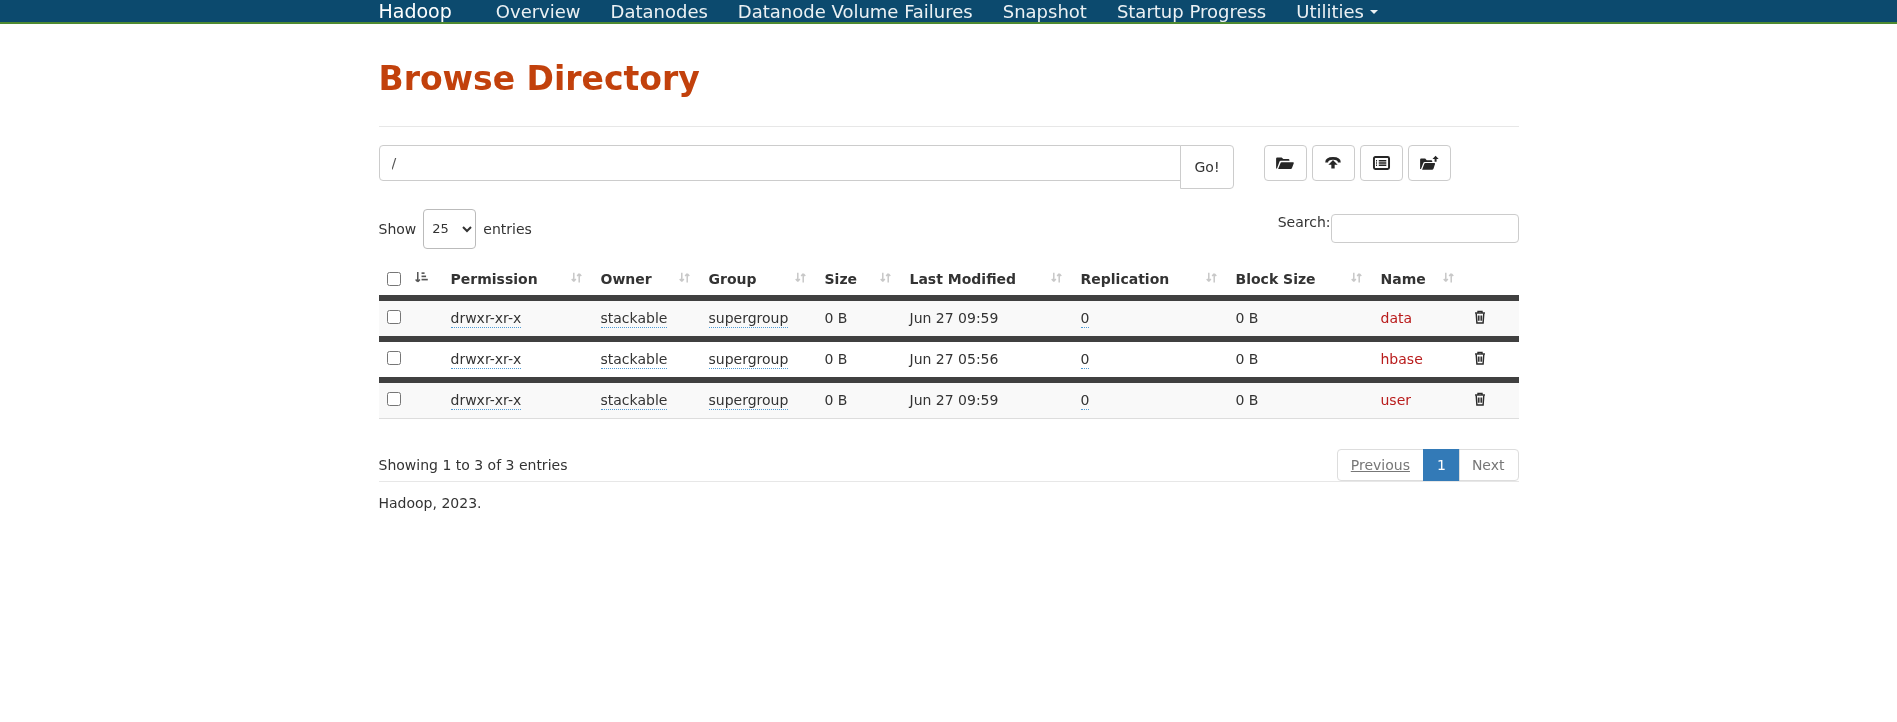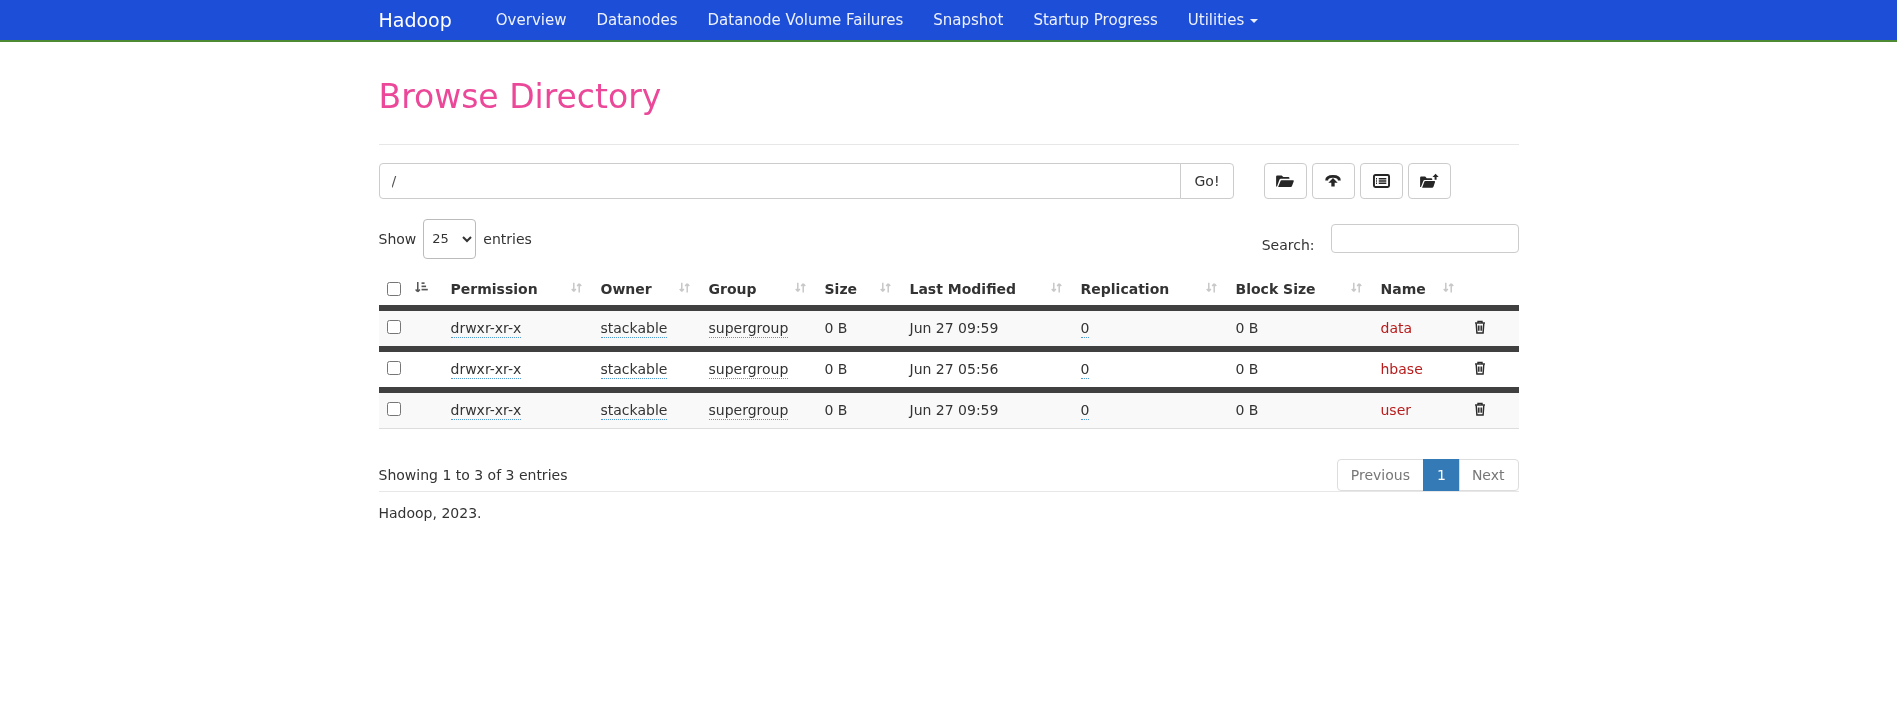--- a/index.html
+++ b/index.html
@@ -5,75 +5,75 @@
   * { box-sizing: border-box; }
   html, body { margin: 0; padding: 0; background: #fff; }
   body {
     width: 1897px; height: 722px; overflow: hidden;
     font-family: "DejaVu Sans", "Liberation Sans", sans-serif;
     font-size: 14px; color: #333;
   }
 
   
   .navbar {
-    height: 42px; background: #1d4ed8; border-bottom: 2px solid #4e8a31;
+    height: 24px; background: #0c4a6e; border-bottom: 2px solid #4e8a31;
     display: flex; align-items: stretch;
   }
   .navbar-inner {
     width: 1170px; margin: 0 auto; padding: 0 15px;
     display: flex; align-items: stretch;
   }
   .brand {
     color: #ffffff; font-size: 19px; display: flex; align-items: center;
     padding: 0 15px 0 0; text-decoration: none; margin-right: 14px;
   }
   .nav-link {
-    color: rgba(255,255,255,0.92); font-size: 15px; text-decoration: none;
+    color: rgba(255,255,255,0.92); font-size: 18px; text-decoration: none;
     display: flex; align-items: center; gap: 6px; padding: 4px 15px; cursor: pointer;
   }
   .caret {
     display: inline-block; width: 0; height: 0; margin-top: 2px;
     border-left: 4px solid transparent; border-right: 4px solid transparent;
     border-top: 4px solid rgba(255,255,255,0.92);
   }
 
   
   .container { width: 1170px; margin: 0 auto; padding: 36px 15px 0 15px; }
-  h1.page-title { font-size: 33px; font-weight: normal; color: #ec4899; margin: 0 0 28px 0; line-height: 1.15; }
+  h1.page-title { font-size: 33px; font-weight: bold; color: #c2410c; margin: 0 0 28px 0; line-height: 1.15; }
   hr.divider { border: none; border-top: 1px solid #e7e7e7; margin: 0; }
 
   
   .pathbar-row { display: flex; align-items: flex-start; margin: 18px 0 20px 0; }
   .input-group { display: flex; width: 75%; }
   .path-input {
     flex: 1; height: 36px; padding: 6px 12px; font-size: 14px; color: #555;
     border: 1px solid #ccc; border-radius: 4px 0 0 4px; outline: none;
     font-family: inherit;
   }
   .go-btn {
-    height: 36px; padding: 6px 13px; margin-left: -1px; font-size: 14px; color: #333;
+    height: 44px; padding: 6px 13px; margin-left: -1px; font-size: 14px; color: #333;
     background: #fff; border: 1px solid #ccc; border-radius: 0 4px 4px 0; cursor: pointer;
     font-family: inherit;
   }
   .icon-btn-group { display: flex; gap: 5px; margin-left: 30px; }
   .icon-btn {
     width: 43px; height: 36px; background: #fff; border: 1px solid #ccc; border-radius: 4px;
     display: flex; align-items: center; justify-content: center; cursor: pointer; color: #262626;
     padding: 0;
   }
   .icon-btn svg { display: block; }
 
   
   .controls-row { display: flex; justify-content: space-between; align-items: center; margin: 0 0 14px 0; }
   .length-control { display: flex; align-items: center; gap: 7px; font-size: 14px; color: #333; }
   .entries-select {
     height: 40px; min-width: 53px; border: 1px solid #bbb; border-radius: 4px;
     font-size: 13px; color: #333; padding: 2px 4px; background: #fff; font-family: inherit;
   }
-  .search-control { display: flex; align-items: flex-end; gap: 16px; font-size: 14px; color: #333; }
+  .search-control { display: flex; align-items: flex-start; gap: 0; font-size: 14px; color: #333; }
   .search-input {
     width: 188px; height: 29px; border: 1px solid #ccc; border-radius: 4px;
     padding: 4px 8px; font-size: 13px; outline: none; font-family: inherit;
   }
 
   
   table.dir-table { width: 100%; border-collapse: collapse; table-layout: fixed; }
   .dir-table th {
     text-align: left; font-weight: bold; font-size: 14px; color: #333;
     padding: 8px; border-bottom: 1px solid #ddd; position: relative; cursor: pointer;
@@ -94,21 +94,21 @@
   .delete-btn svg { display: block; }
 
   
   .table-footer-row { display: flex; justify-content: space-between; align-items: center; margin-top: 30px; }
   .dt-info { font-size: 14px; color: #333; }
   .pagination { display: inline-flex; list-style: none; margin: 0; padding: 0; }
   .page-item {
     padding: 7px 13px; font-size: 14px; color: #777; background: #fff;
     border: 1px solid #ddd; margin-left: -1px; cursor: pointer; user-select: none;
   }
-  .page-item.first { border-radius: 4px 0 0 4px; margin-left: 0; }
+  .page-item.first { border-radius: 4px 0 0 4px; margin-left: 0; text-decoration: underline; }
   .page-item.last { border-radius: 0 4px 4px 0; padding-left: 12px; }
   .page-item.active { background: #337ab7; border-color: #337ab7; color: #fff; }
 
   
   .footer-hr { margin-top: 36px; }
   .footer-text { margin: 13px 0 0 0; font-size: 14px; color: #333; }
 </style>
 </head>
 <body>
 

